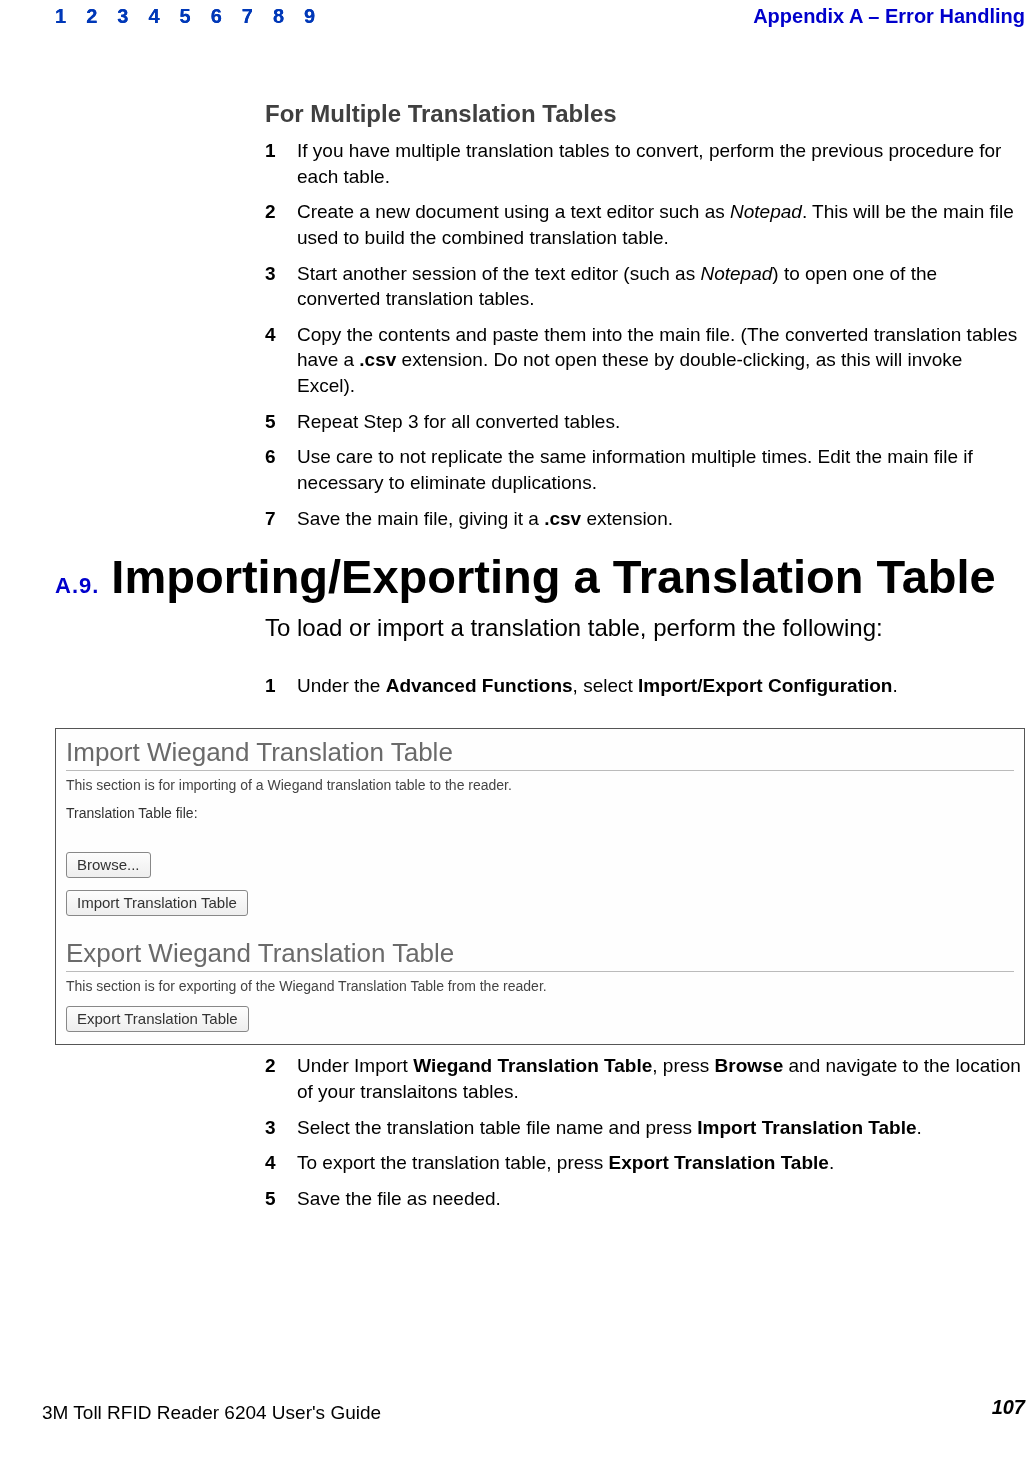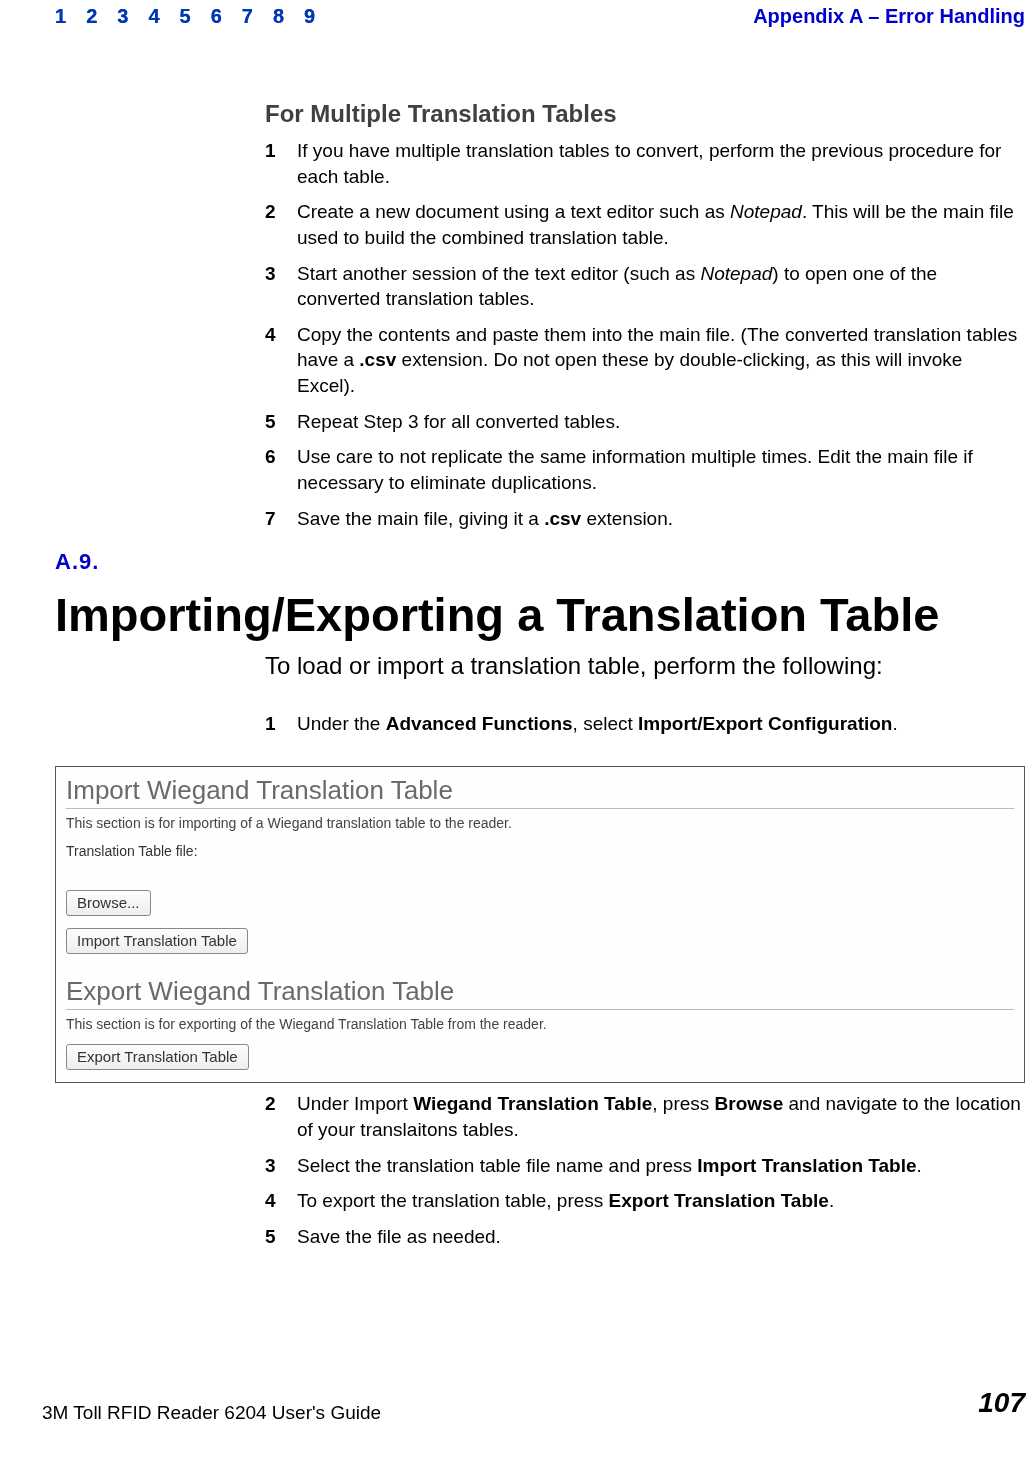--- a/index.html
+++ b/index.html
@@ -72,21 +72,20 @@
     font-weight: bold;
     min-width: 18px;
   }
   .ol0 .ntxt { flex: 1; }
   .sec-head {
     display: flex;
     align-items: baseline;
     gap: 12px;
     margin-top: 18px;
     margin-bottom: 8px;
-    flex-direction: column;
   }
   .sec-num {
     color: #0000cc;
     font-family: Arial, sans-serif;
     font-weight: bold;
     font-size: 22px;
     letter-spacing: 1px;
   }
   .sec-title {
     color: #000;
@@ -155,21 +154,21 @@
     font-size: 19px;
     color: #000;
   }
   .footer-right {
     position: absolute;
     right: 10px;
     bottom: 40px;
     font-family: "Trebuchet MS", Arial, sans-serif;
     font-style: italic;
     font-weight: bold;
-    font-size: 28px;
+    font-size: 20px;
     color: #000;
   }
 </style>
 </head>
 <body>
 
 <div class="page">
   <div class="top-nav">
     <span class="num">1</span>
     <span class="num">2</span>

